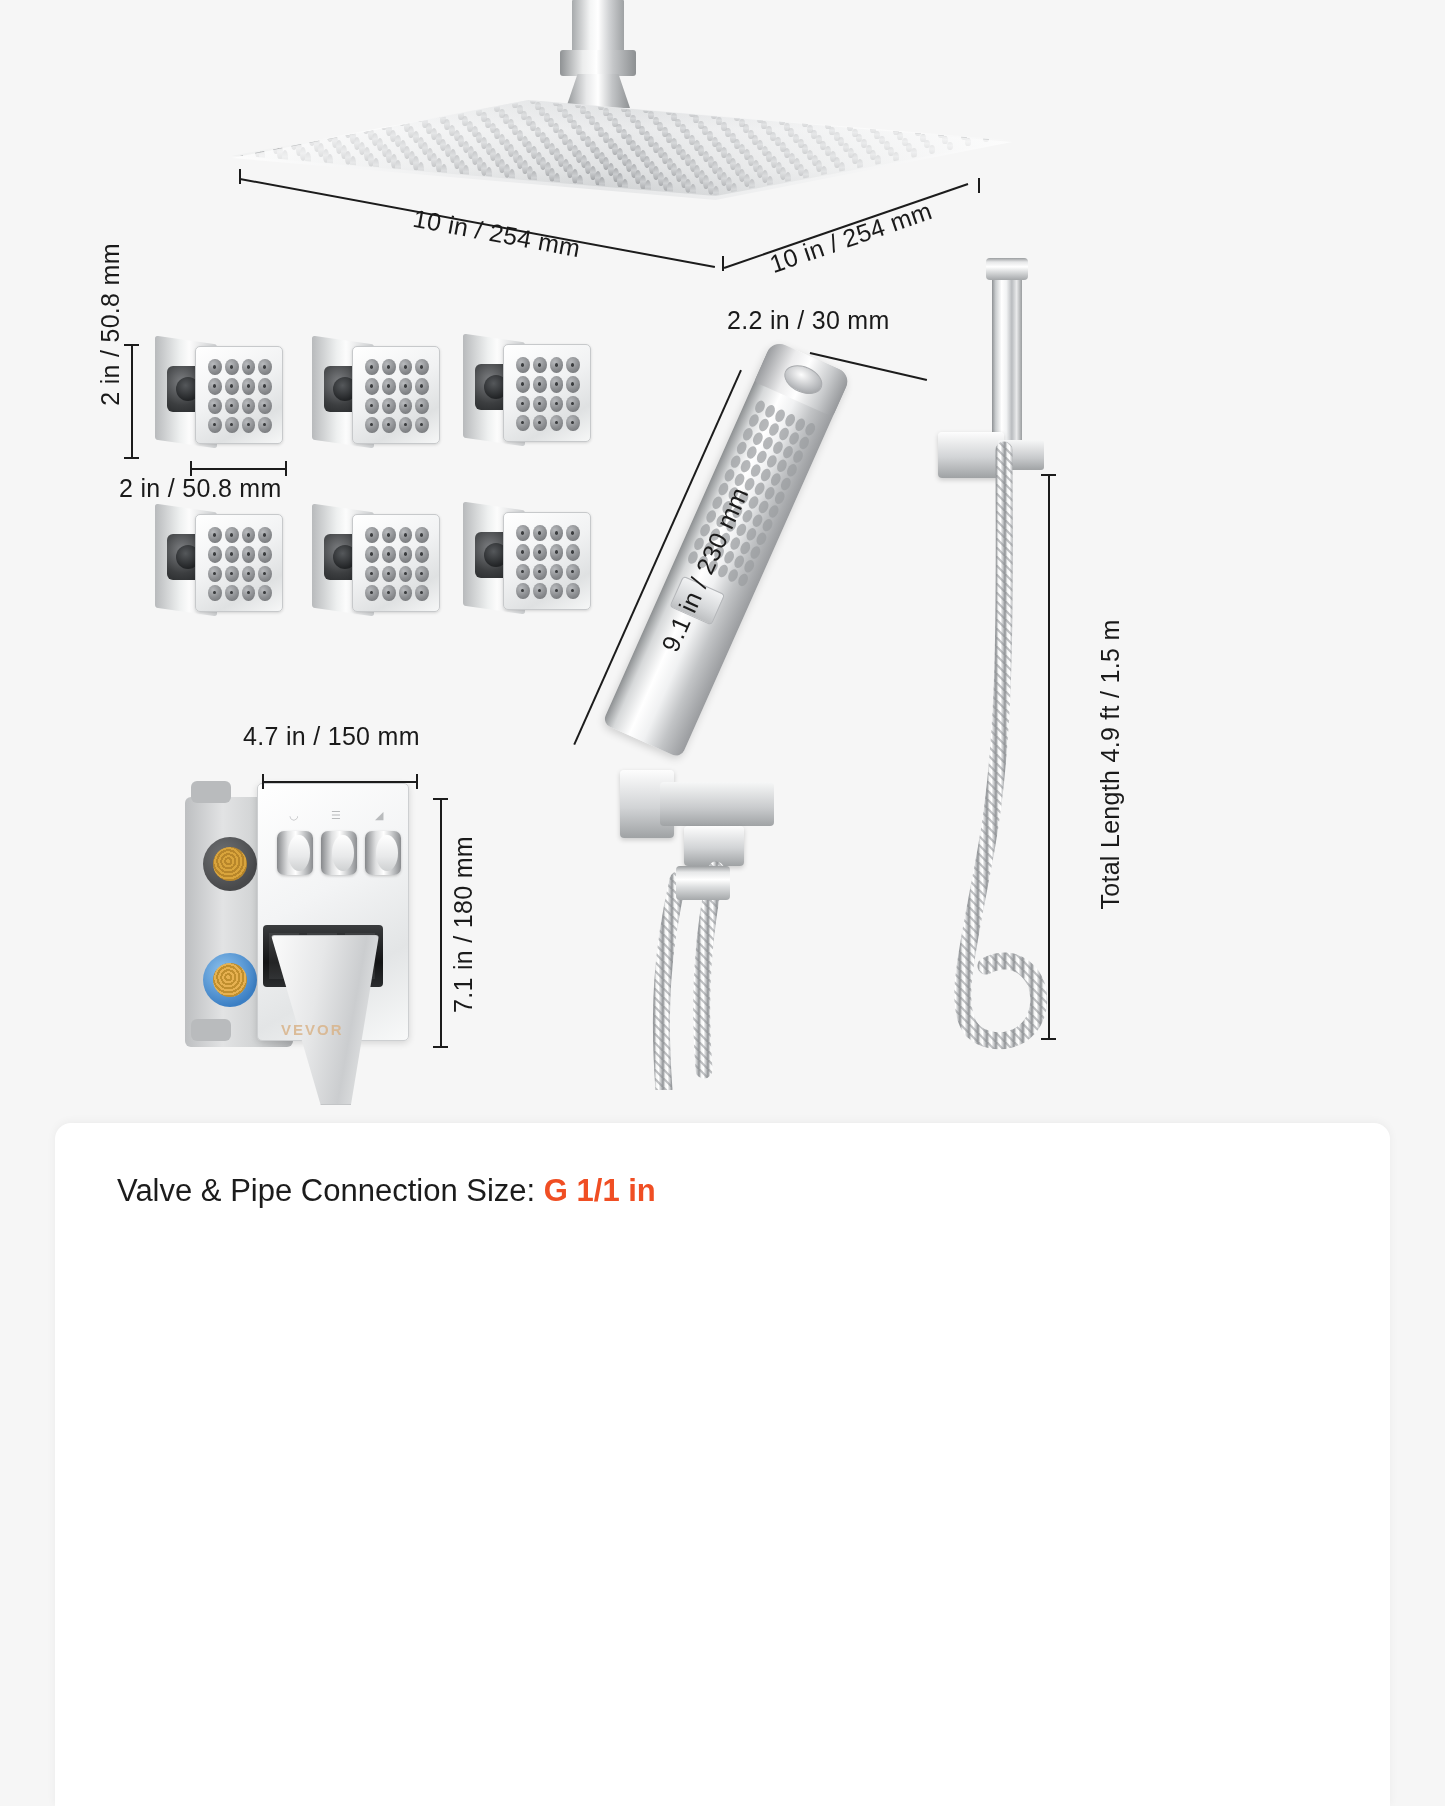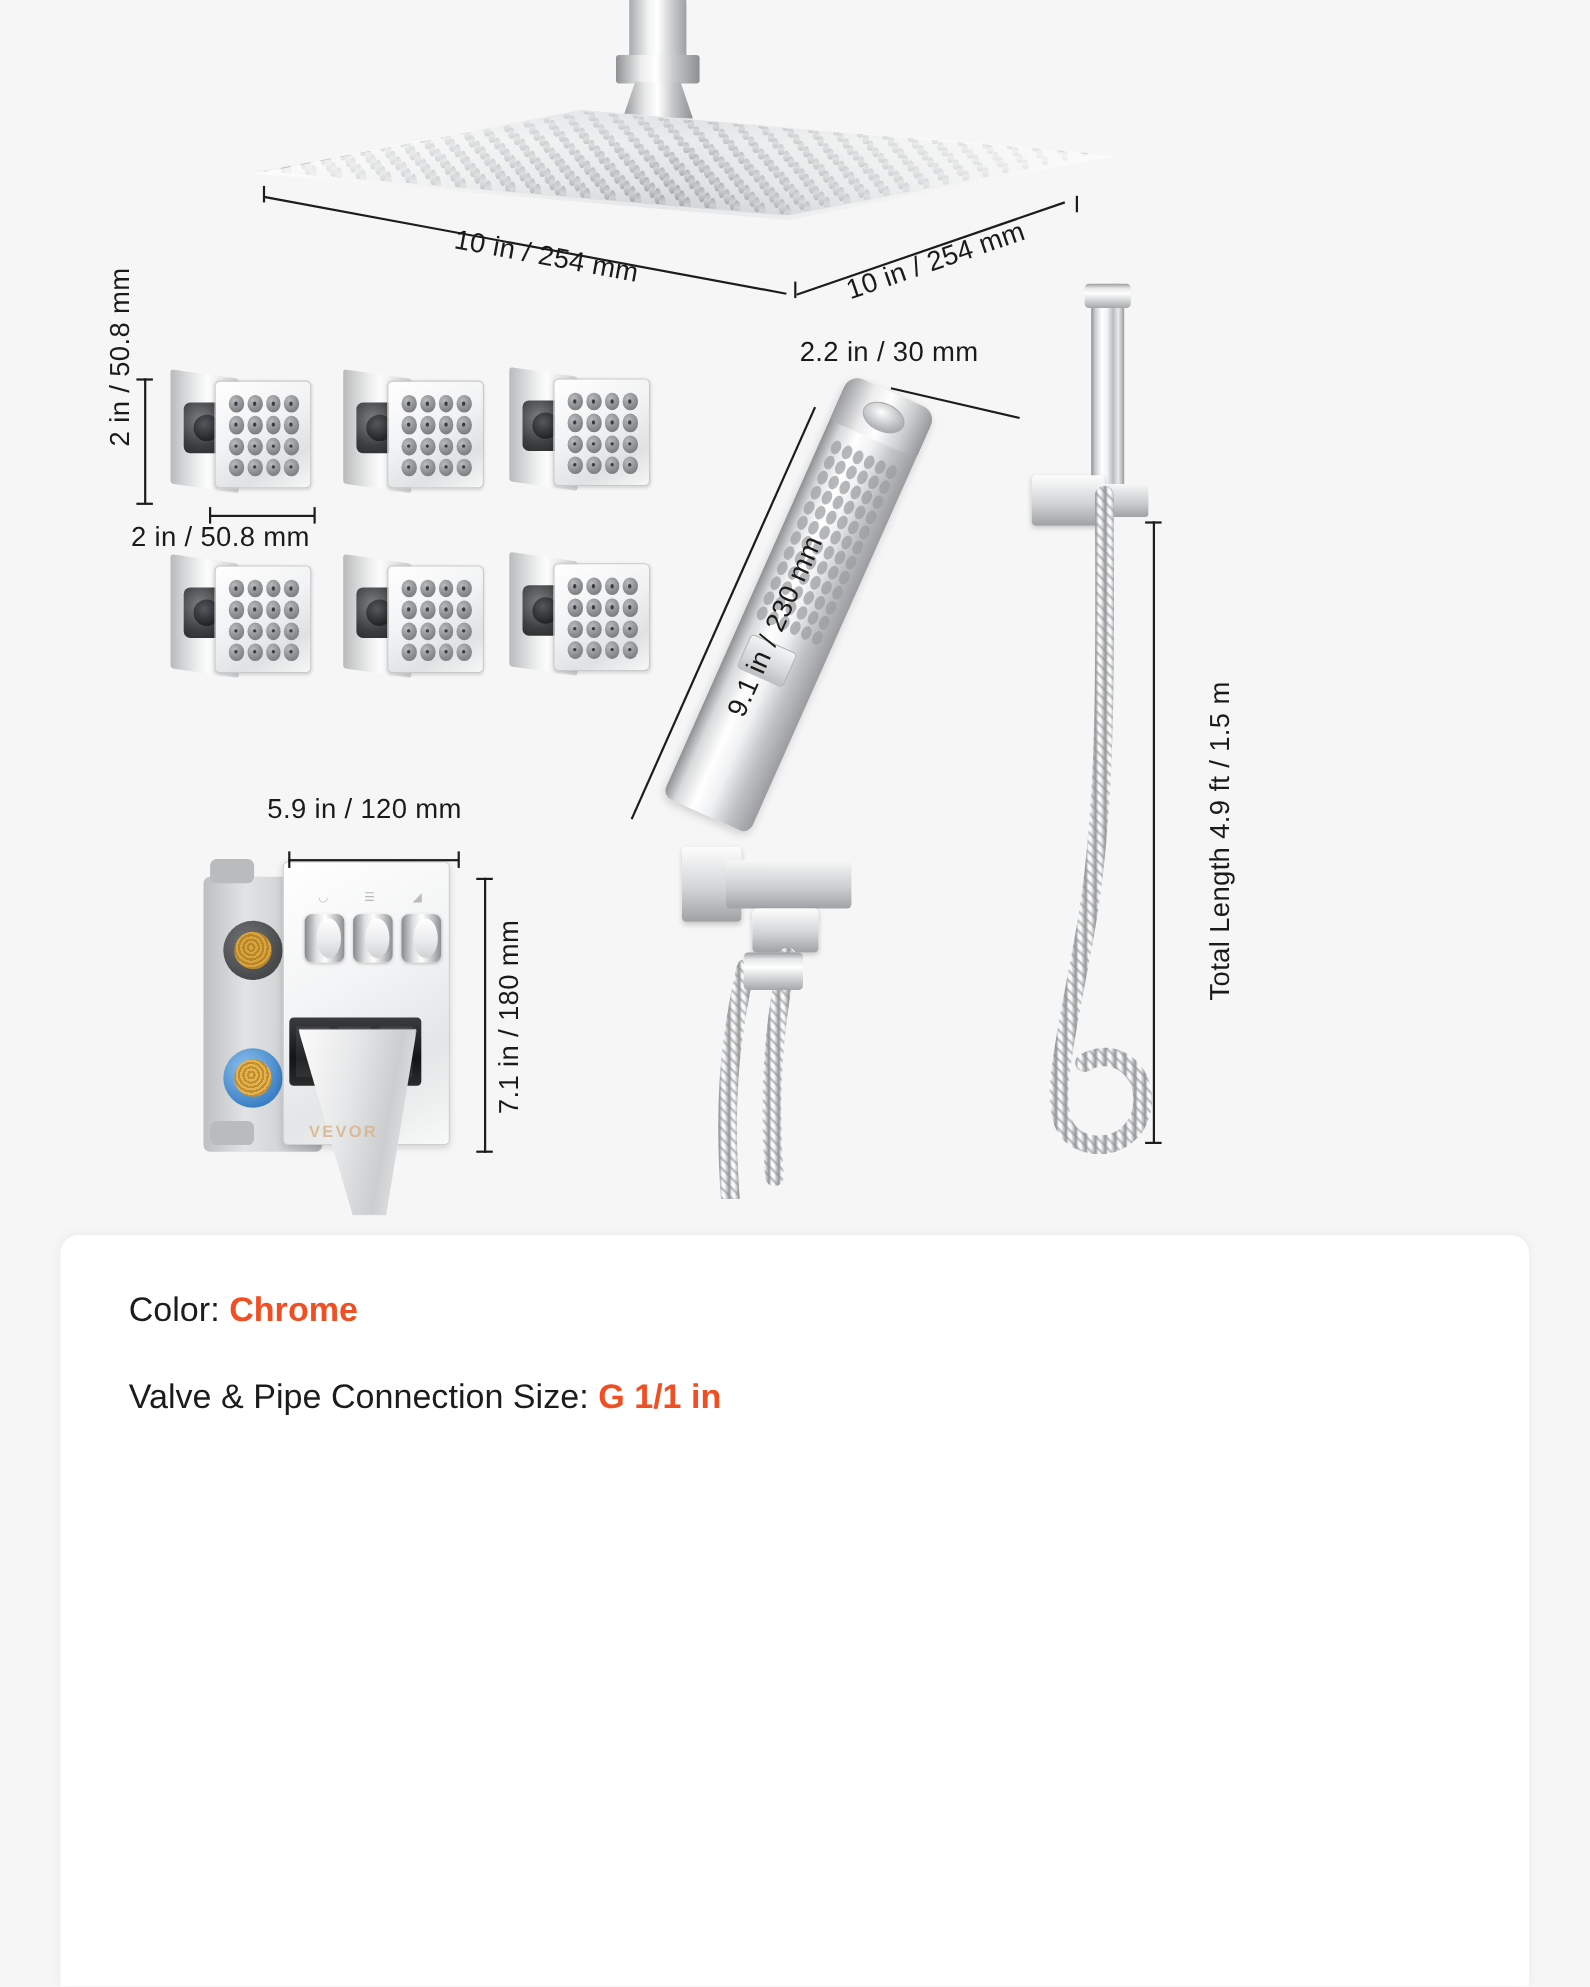--- a/index.html
+++ b/index.html
@@ -939,31 +939,27 @@
       <div class="dot-red" style="left:34px;"></div>
       <div class="dot-red" style="left:70px;"></div>
     </div>
     <div class="lever"></div>
     <div class="vevor-mark">VEVOR</div>
   </div>
 
   <div class="dimline h" style="left:262px;top:781px;width:155px;"></div>
   <div class="tick v" style="left:262px;top:774px;"></div>
   <div class="tick v" style="left:416px;top:774px;"></div>
-  <div class="dim-label" style="left:243px;top:722px;font-size:25px;">5.9 in / 120 mm</div>
+  <div class="dim-label" style="left:243px;top:722px;font-size:25px;">4.7 in / 150 mm</div>
 
   <div class="dimline v" style="left:440px;top:798px;height:250px;"></div>
   <div class="tick h" style="left:433px;top:798px;"></div>
   <div class="tick h" style="left:433px;top:1046px;"></div>
   <div class="dim-label" style="left:333px;top:910px;font-size:25px;transform:rotate(-90deg);width:260px;text-align:center;">7.1 in / 180 mm</div>
 
   <div id="spec-card">
-    <div class="spec-row">
-      <span class="lbl">Color:</span>
-      <span class="val">Chrome</span>
-    </div>
     <div class="spec-row">
       <span class="lbl">Valve &amp; Pipe Connection Size:</span>
       <span class="val">G 1/1 in</span>
     </div>
   </div>
 
 </div>
 
 </body></html>

